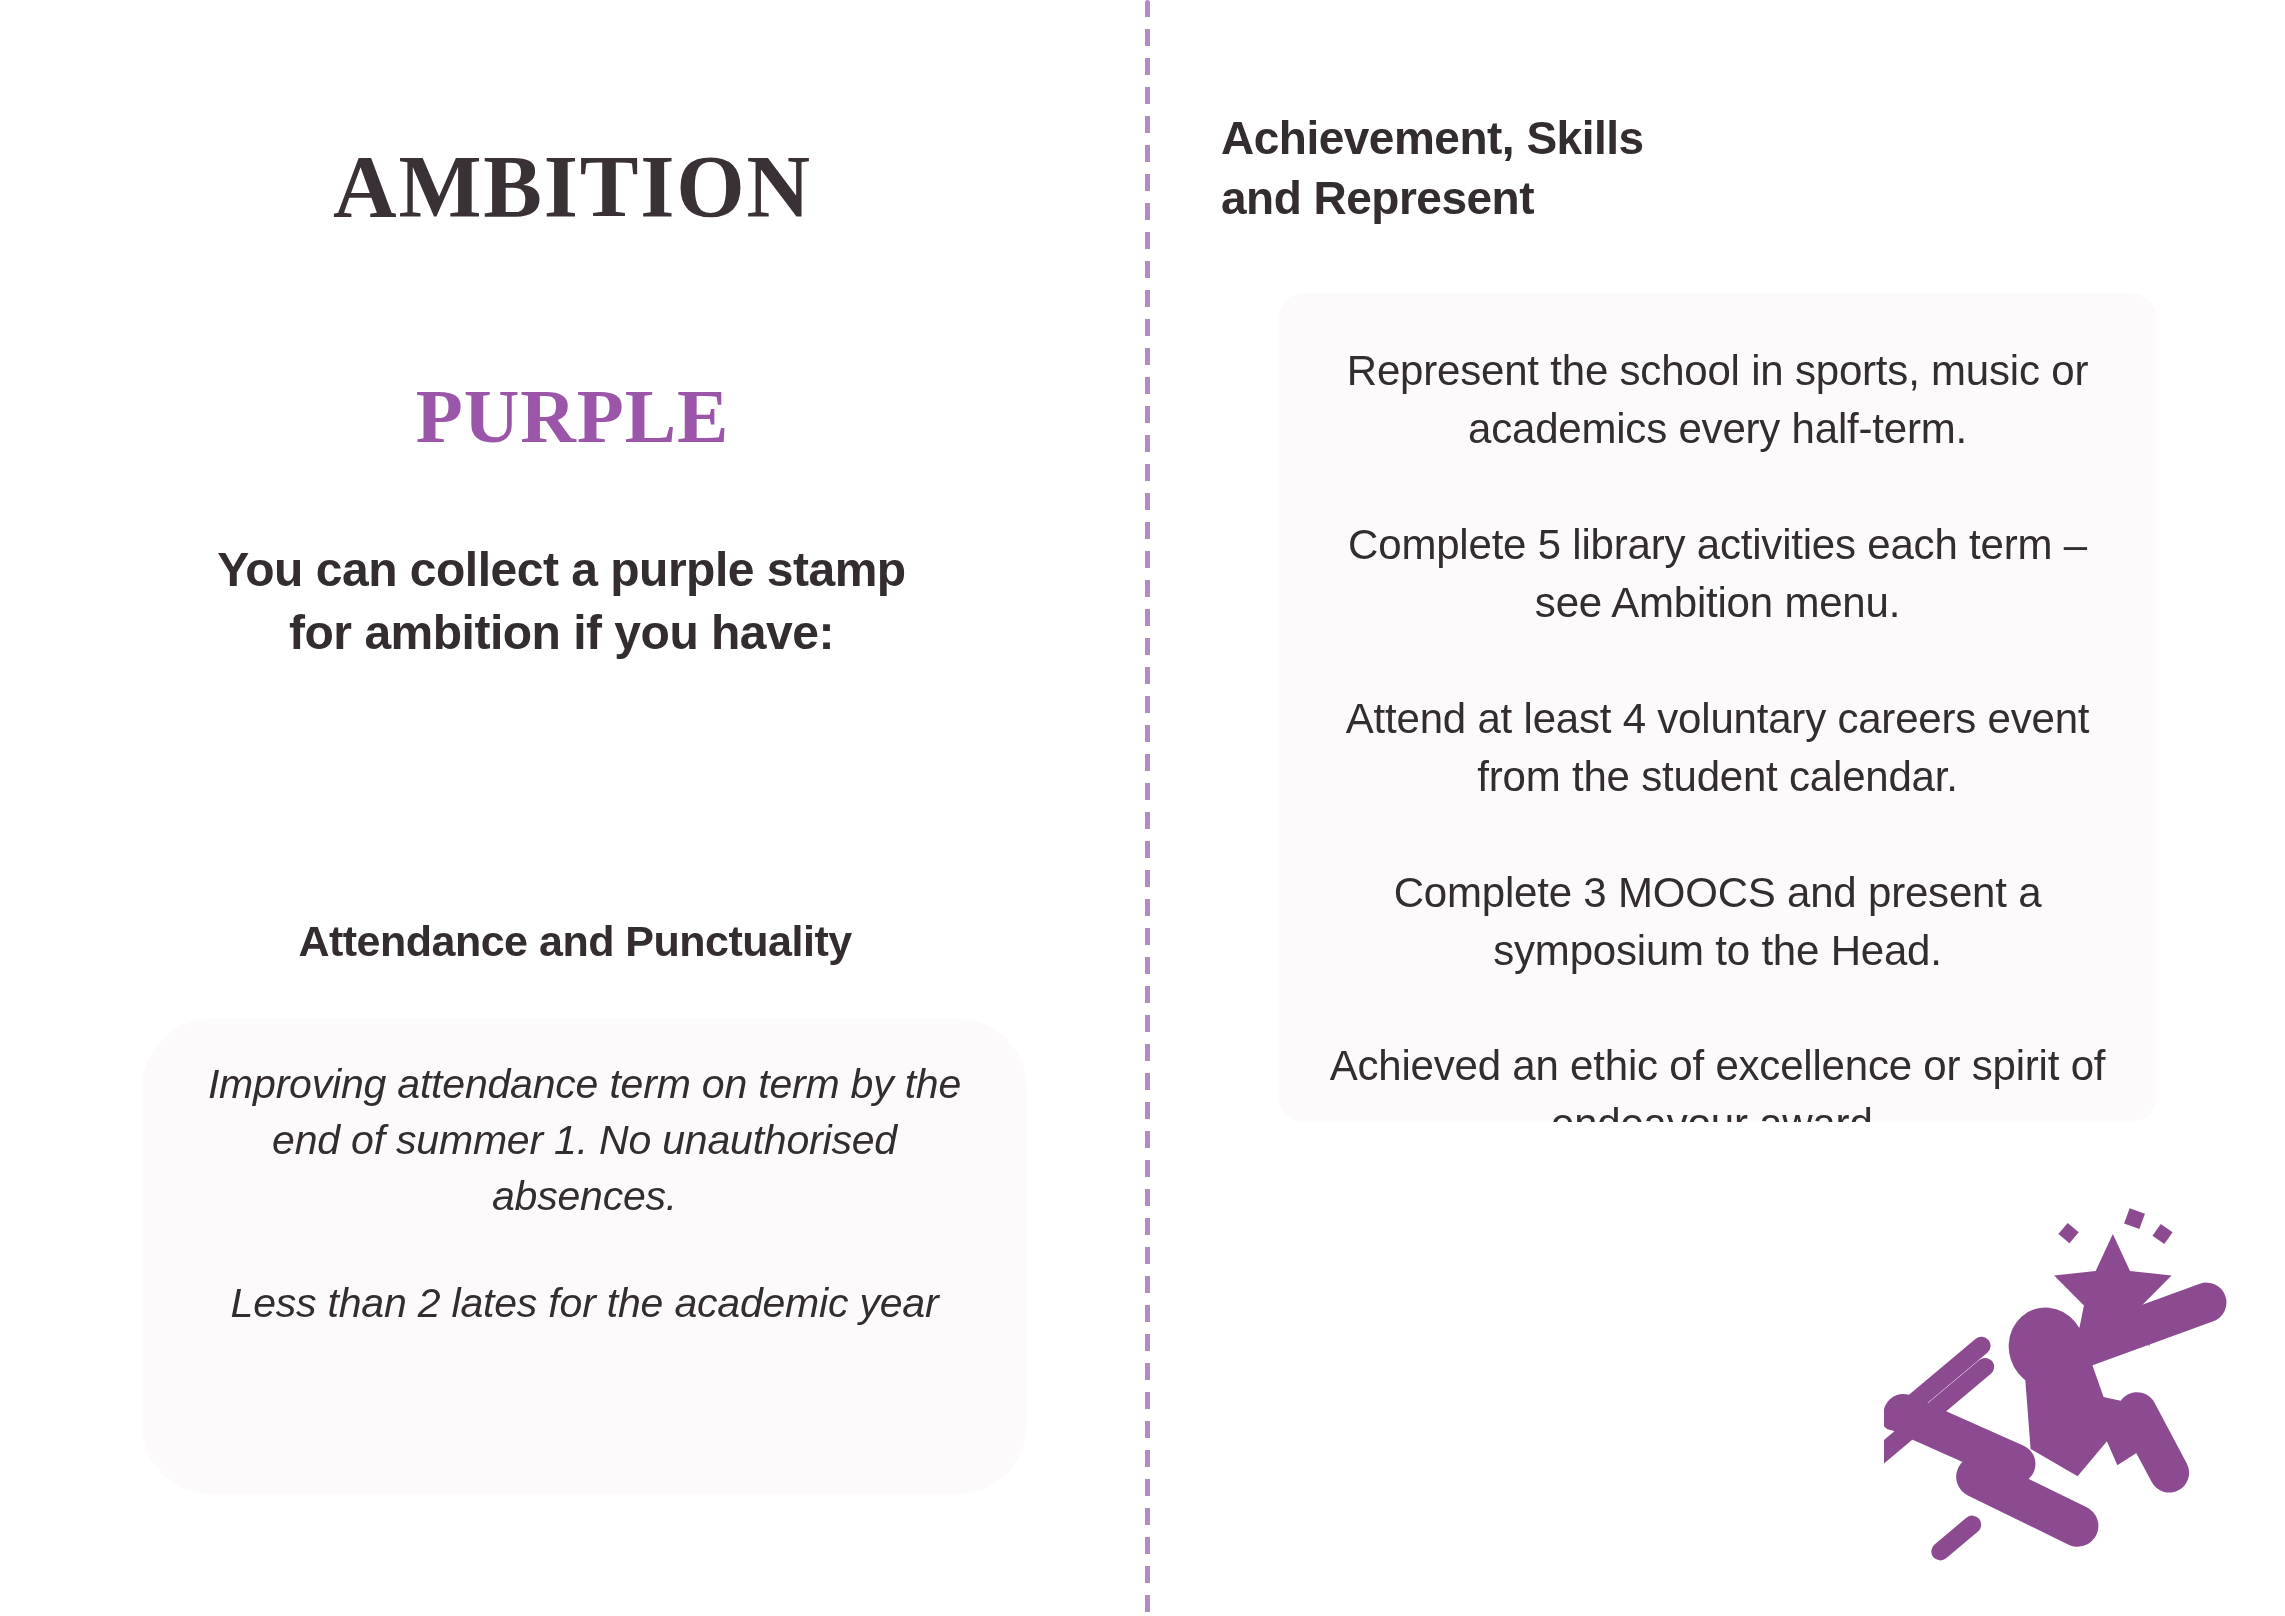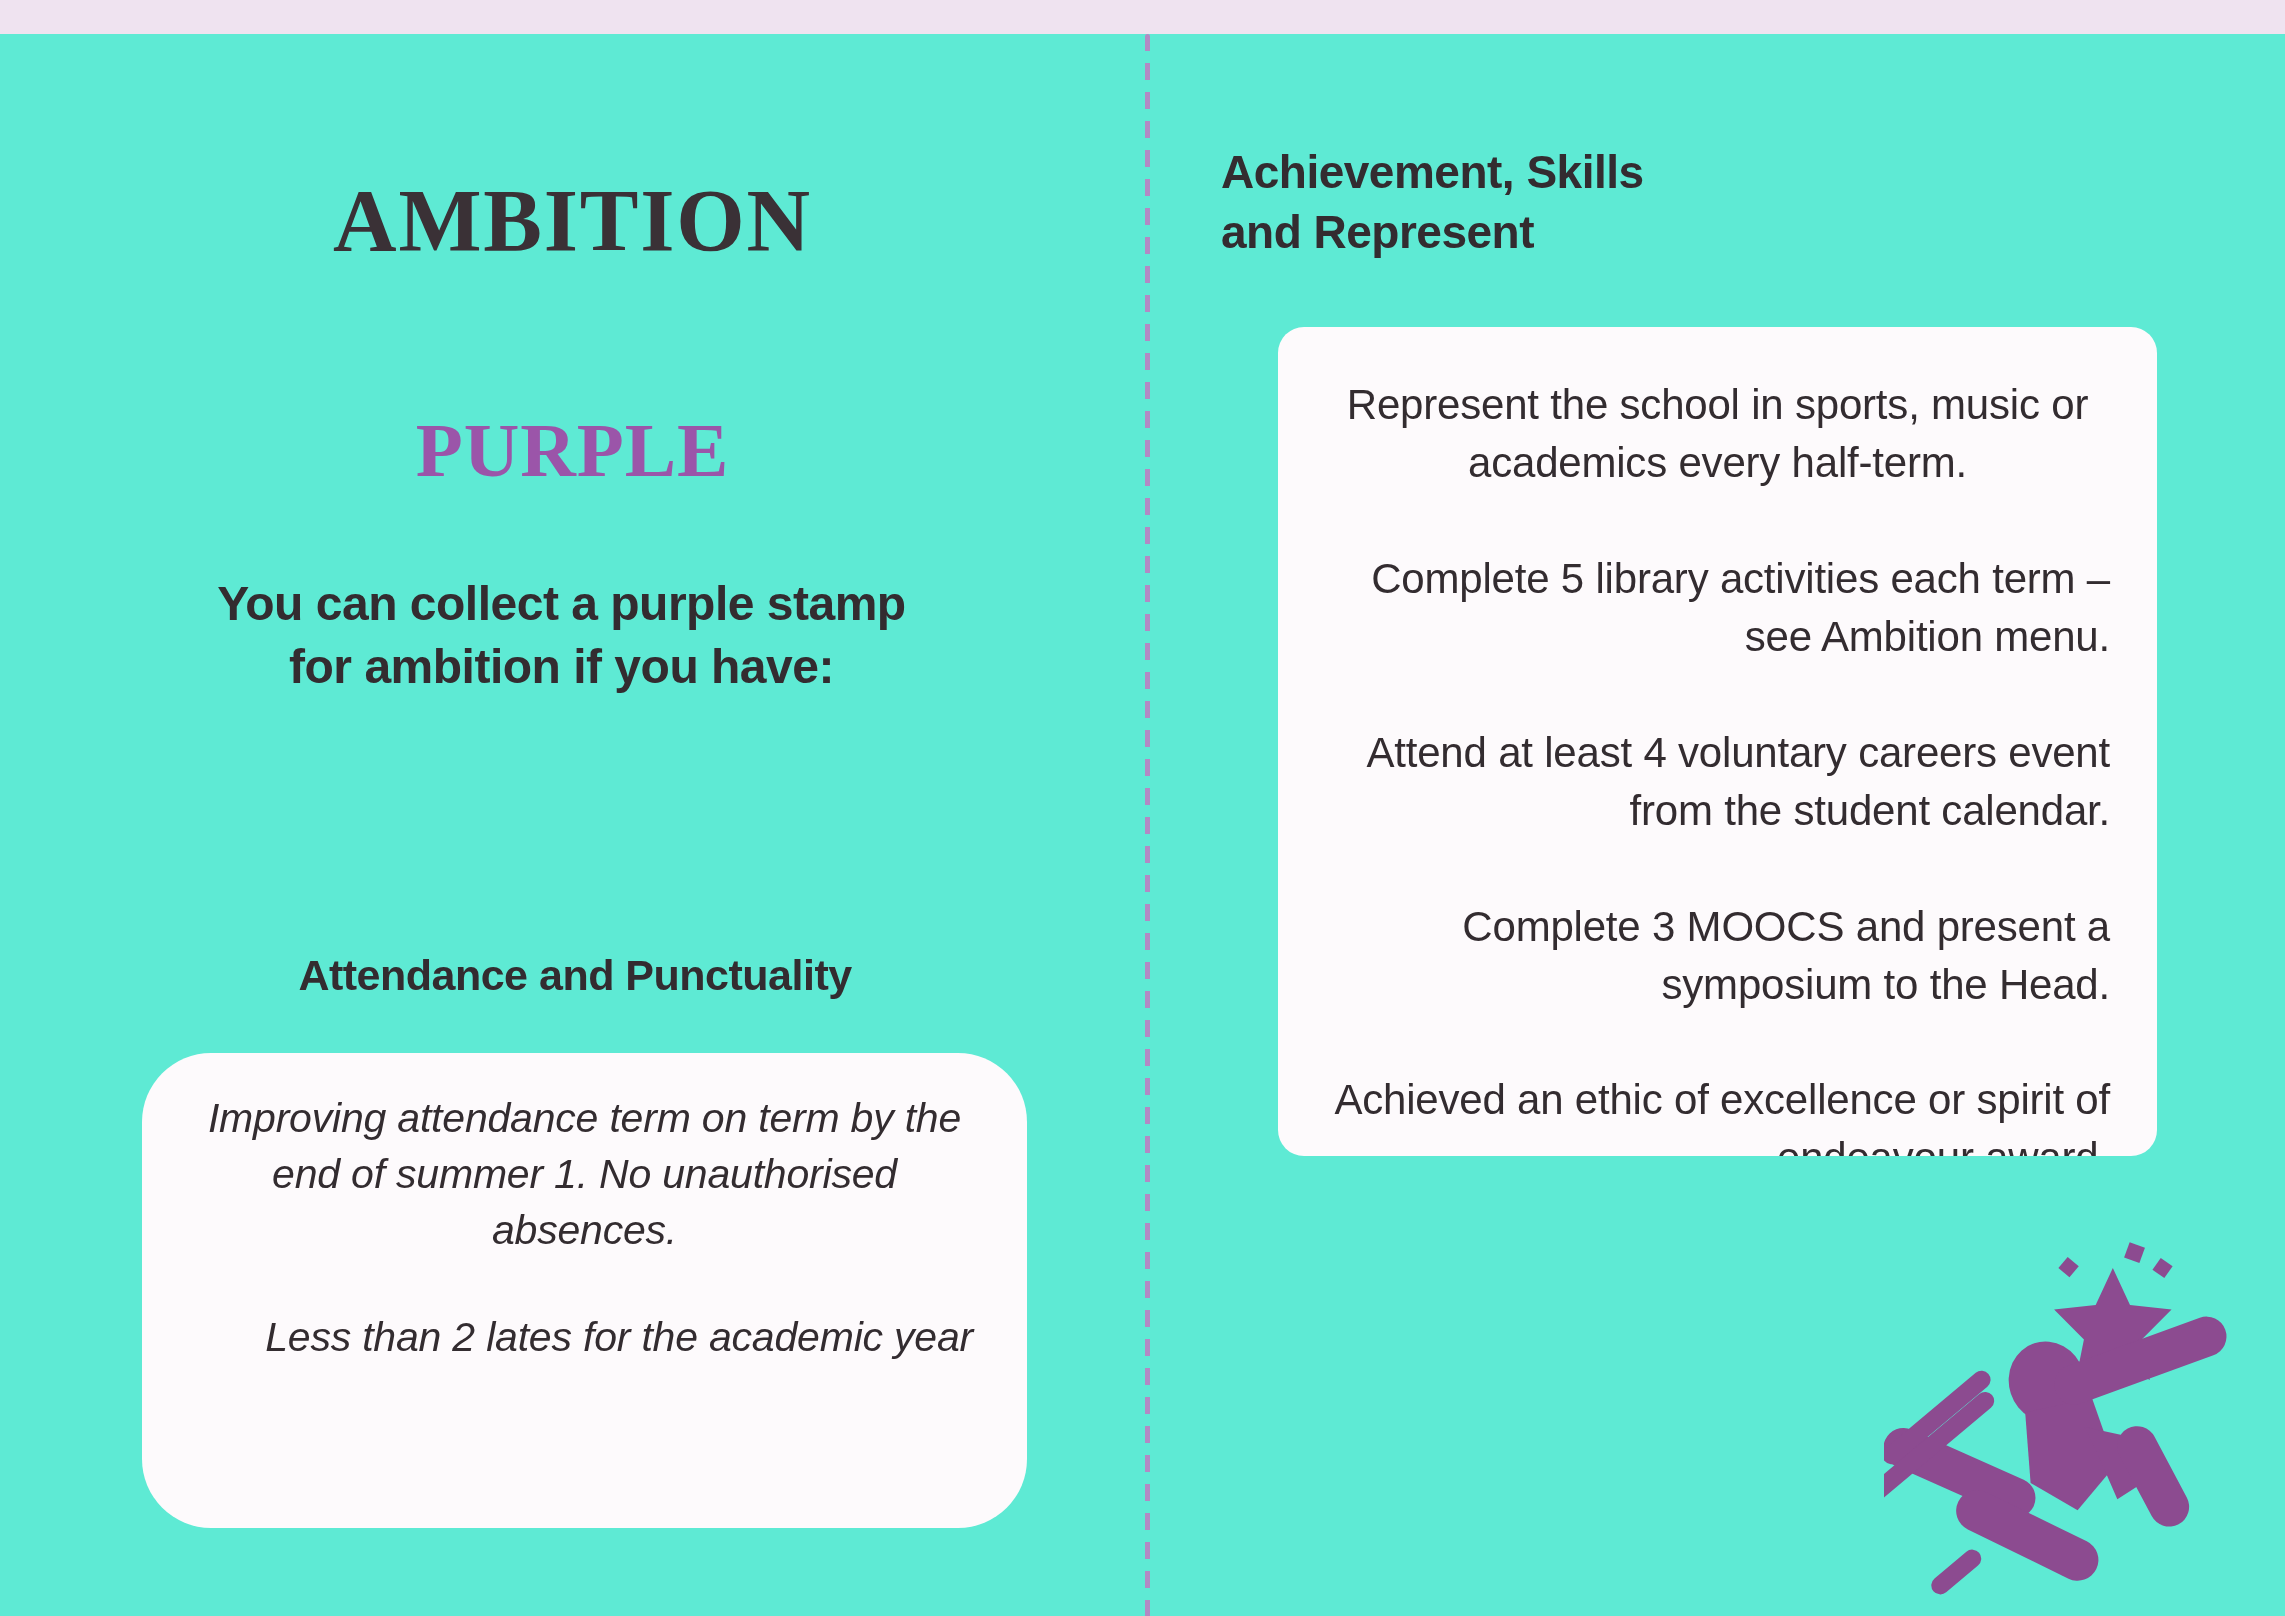--- a/index.html
+++ b/index.html
@@ -12,22 +12,21 @@
     height: 1617px;
     background: #EFE3F0;
     font-family: "Liberation Sans", sans-serif;
     overflow: hidden;
     position: relative;
   }
 
   .poster {
     position: absolute;
     inset: 0;
-    background: #5eead4;
-    margin-top: 34px;
+    background: #ffffff;
   }
 
   
   .divider {
     position: absolute;
     left: 1145px;
     top: 0;
     width: 5.4px;
     height: 1617px;
     background-image: linear-gradient(
@@ -150,21 +149,20 @@
     font-size: 42px;
     line-height: 1.38;
   }
 
   .para {
     margin: 0;
   }
 
   .para + .para {
     margin-top: 1.38em;
-    text-align: right;
   }
 
   .card-left .para + .para {
     margin-top: 1.25em;
   }
 
   
   .col-right-heading {
     position: absolute;
     left: 1221px;

